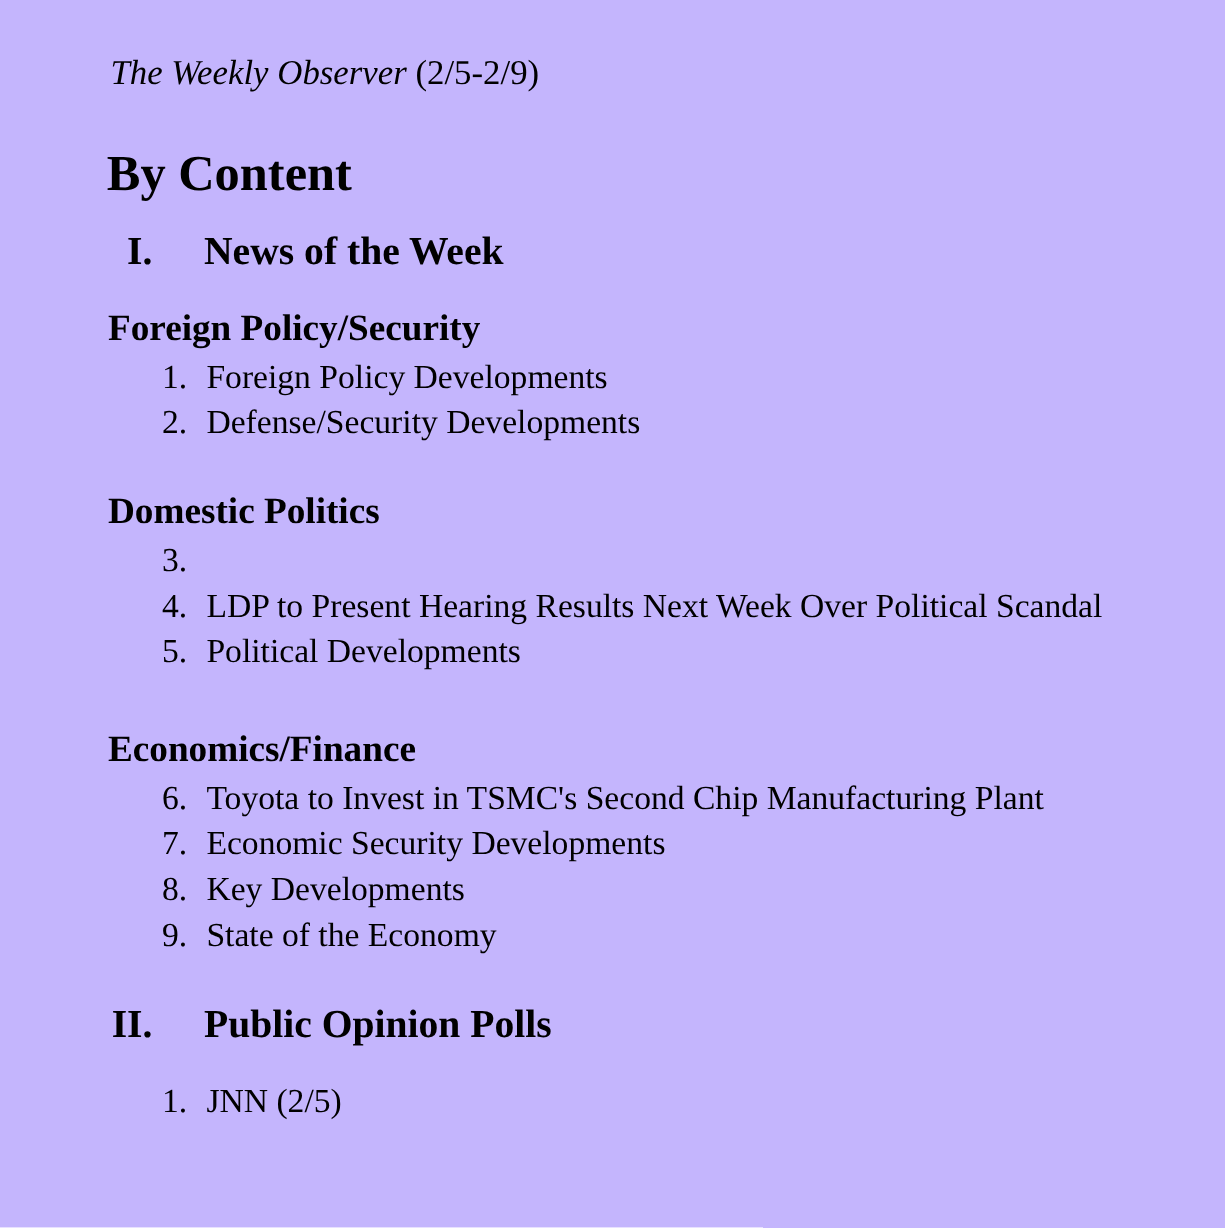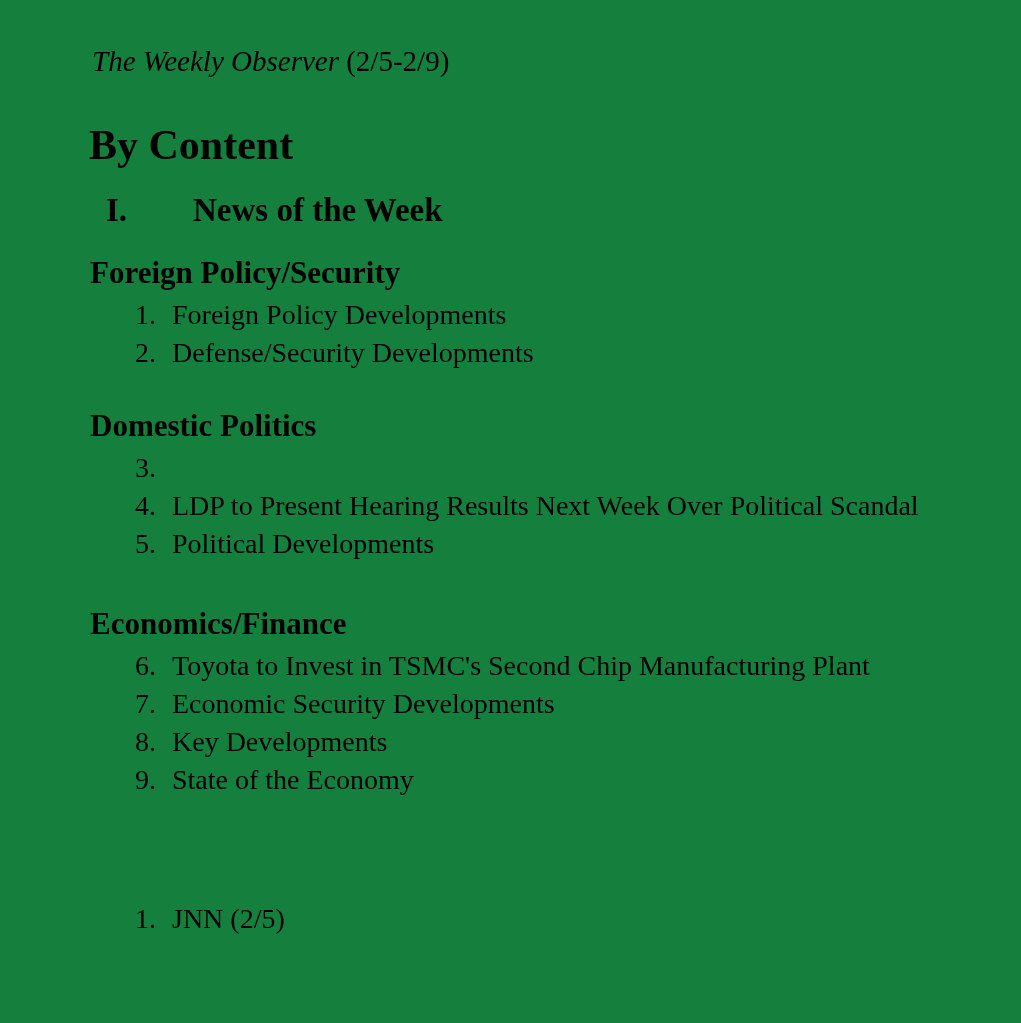--- a/index.html
+++ b/index.html
@@ -4,21 +4,21 @@
 <style>
   html, body {
     margin: 0;
     padding: 0;
     background: #ffffff;
   }
   .page {
     position: relative;
     width: 1021px;
     height: 1023px;
-    background: #15803d;
+    background: #c4b5fd;
     color: #000000;
     font-family: "Liberation Serif", "DejaVu Serif", serif;
     overflow: hidden;
   }
   .doc-title {
     position: absolute;
     left: 92px;
     top: 47px;
     font-size: 29px;
     line-height: 29px;
@@ -41,21 +41,21 @@
     font-weight: bold;
     white-space: nowrap;
   }
   .roman-row .numeral {
     display: inline-block;
     width: 37px;
     text-align: right;
   }
   .roman-row .roman-label {
     display: inline-block;
-    margin-left: 66px;
+    margin-left: 43px;
   }
   .h3 {
     position: absolute;
     left: 90px;
     font-size: 31px;
     line-height: 31px;
     font-weight: bold;
     white-space: nowrap;
     text-align: right;
   }
@@ -136,20 +136,23 @@
     <div class="li">
       <span class="marker">8.</span>
       <span class="li-text">Key Developments</span>
     </div>
     <div class="li">
       <span class="marker">9.</span>
       <span class="li-text">State of the Economy</span>
     </div>
   </div>
 
+  <div class="roman-row" style="top:838px">
+    <span class="numeral">II.</span><span class="roman-label">Public Opinion Polls</span>
+  </div>
 
   <div class="list" style="top:900px">
     <div class="li">
       <span class="marker">1.</span>
       <span class="li-text">JNN (2/5)</span>
     </div>
   </div>
 
 </div>
 

